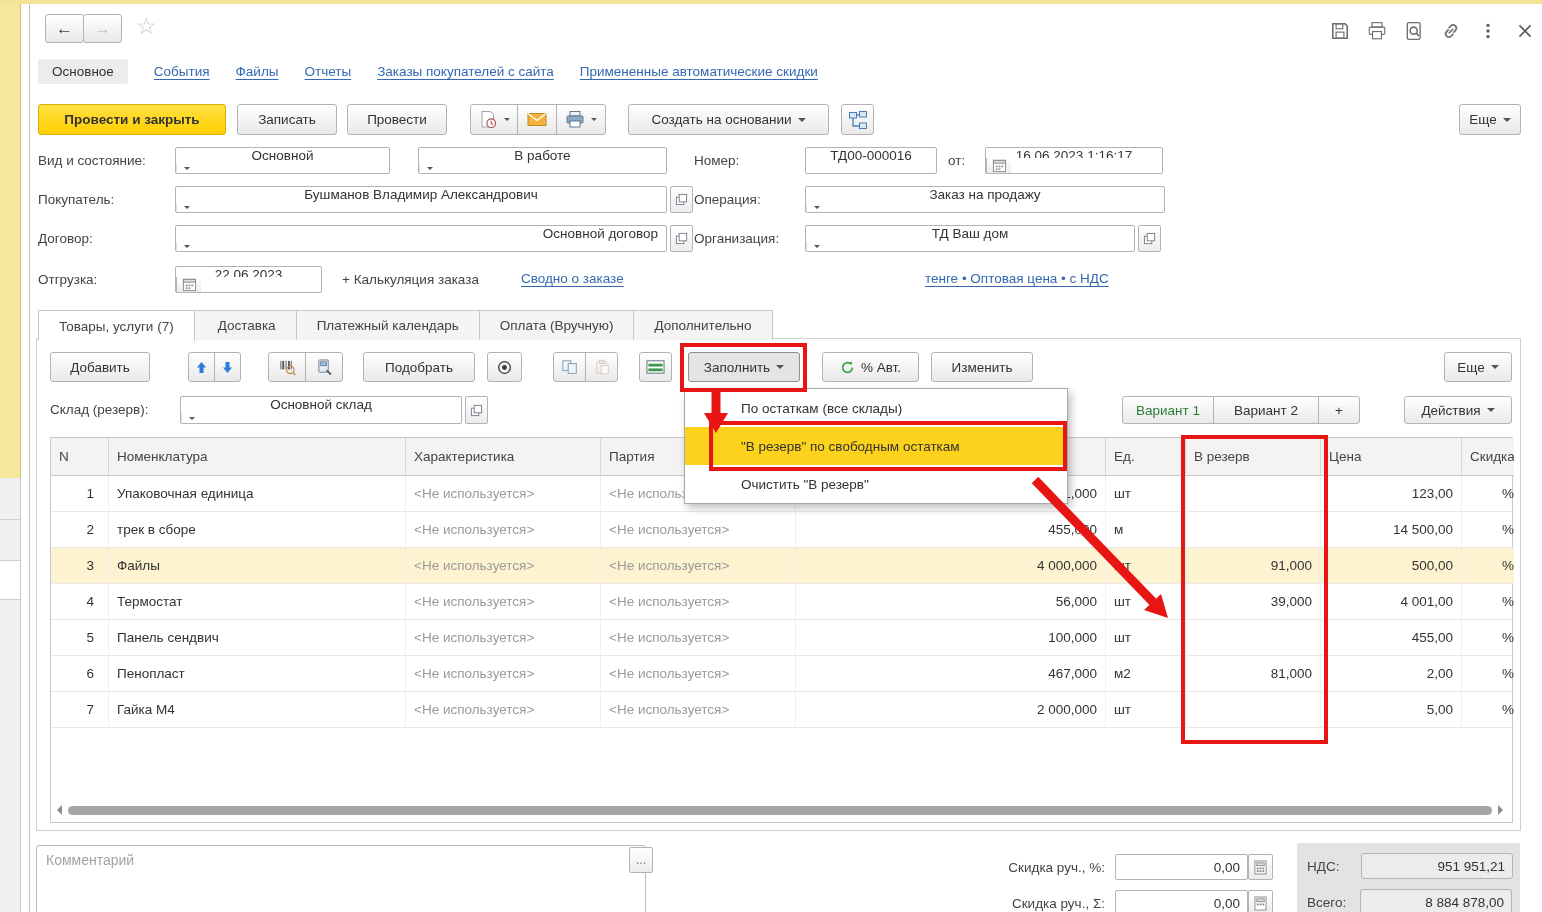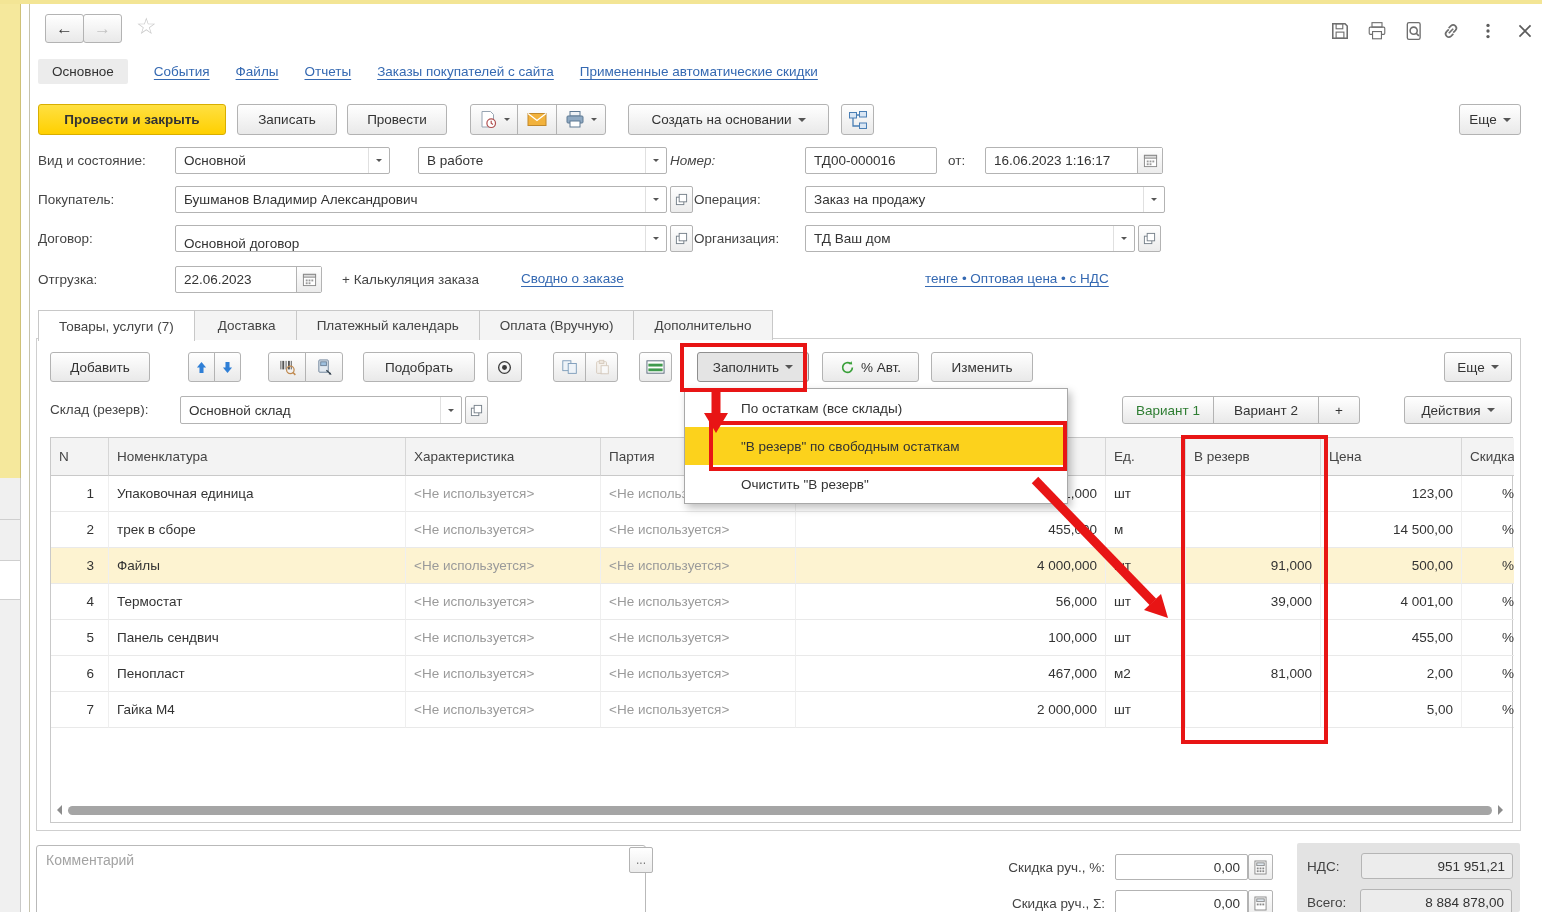--- a/index.html
+++ b/index.html
@@ -11,21 +11,21 @@
   .left-strip{left:0;top:4px;width:21px;height:474px;background:#f5e89c;border-right:1px solid #cfc178;}
   .left-seg{left:0;width:21px;border-bottom:1px solid #cfcfcf;border-right:1px solid #c9c9c9;}
   .win-divider{left:29px;top:4px;width:1px;height:908px;background:#c6c3ae;}
   
   .btn{display:flex;align-items:center;justify-content:center;gap:6px;border:1px solid #b3b3b3;
        border-radius:3px;background:linear-gradient(#ffffff,#e9e9e9);color:#333;cursor:default;}
   .btn.yellow{background:linear-gradient(#ffe042,#ffd000);border-color:#d8ae00;font-weight:bold;}
   .btn.pressed{background:#e4e4e4;border-color:#8f8f8f;}
   .caret{width:0;height:0;border:4px solid transparent;border-top-color:#555;margin-top:4px;}
   .caret.sm{border-width:3.5px;margin-top:3px;}
-  .fld{display:flex;align-items:center;border:1px solid #b3b3b3;border-radius:2px;background:#fff;height:27px;}
+  .fld{display:flex;align-items:center;border:1px solid #b3b3b3;border-radius:2px;background:#fff;height:27px;flex-direction:column;}
   .fld .val{flex:1;padding:0 8px;white-space:nowrap;overflow:hidden;}
   .fld .dd{width:20px;align-self:stretch;display:flex;align-items:center;justify-content:center;border-left:1px solid #e0e0e0;}
   .fld .icon-cell{width:24px;align-self:stretch;display:flex;align-items:center;justify-content:center;border-left:1px solid #b3b3b3;background:linear-gradient(#fff,#ececec);}
   .sq-btn{display:flex;align-items:center;justify-content:center;border:1px solid #b3b3b3;border-radius:2px;background:linear-gradient(#fff,#ececec);}
   .lbl{color:#444;line-height:27px;white-space:nowrap;}
   .link{color:#3569b2;text-decoration:underline;text-underline-offset:3px;white-space:nowrap;cursor:pointer;}
   
   .nav{left:38px;top:56px;display:flex;align-items:center;gap:26px;height:30px;}
   .nav .active-tab{background:#ececec;padding:5px 14px;border-radius:2px;color:#333;}
   
@@ -204,21 +204,21 @@
     <span class="dd">
         <span class="caret sm"></span>
       </span>
   </div>
   <div class="abs fld" style="left:418px;top:147px;width:249px;">
     <span class="val">В работе</span>
     <span class="dd">
         <span class="caret sm"></span>
       </span>
   </div>
-  <div class="abs lbl" style="left:670px;top:147px;font-style:italic;">Номер:</div>
+  <div class="abs lbl" style="left:694px;top:147px;">Номер:</div>
   <div class="abs fld" style="left:805px;top:147px;width:132px;">
     <span class="val">ТД00-000016</span>
   </div>
   <div class="abs lbl" style="left:948px;top:147px;">от:</div>
   <div class="abs fld" style="left:985px;top:147px;width:178px;">
     <span class="val">16.06.2023 1:16:17</span>
     <span class="icon-cell">
         <svg width="15" height="15" viewBox="0 0 16 16">
           <rect x="1.5" y="2.5" width="13" height="12" fill="#fff" stroke="#888"></rect>
           <rect x="1.5" y="2.5" width="13" height="3" fill="#dcdcdc" stroke="#888"></rect>
@@ -384,21 +384,21 @@
         </svg>
       </div>
   </div>
   <div class="abs btn" style="left:639px;top:352px;width:33px;height:30px;">
       <svg width="19" height="16" viewBox="0 0 20 16">
         <rect x="1" y="1.5" width="18" height="13" fill="#fff" stroke="#5a6b7c"></rect>
         <rect x="2.5" y="4.5" width="15" height="3" fill="#3f9a4d"></rect>
         <rect x="2.5" y="9.5" width="15" height="3" fill="#3f9a4d"></rect>
       </svg>
     </div>
-  <div class="abs btn pressed" style="left:688px;top:352px;width:112px;height:30px;margin-left:9px;">
+  <div class="abs btn pressed" style="left:688px;top:352px;width:112px;height:30px;">
     <span>Заполнить</span>
     <span class="caret"></span>
   </div>
   <div class="abs btn" style="left:822px;top:352px;width:97px;height:30px;">
     <svg width="15" height="15" viewBox="0 0 16 16">
         <path d="M13.2 8a5.2 5.2 0 1 1-1.9-4" fill="none" stroke="#3aa03a" stroke-width="1.8"></path>
         <path d="M12.4 1.2l.6 3.6-3.5-.6z" fill="#3aa03a"></path>
       </svg>
     <span>% Авт.</span>
   </div>

